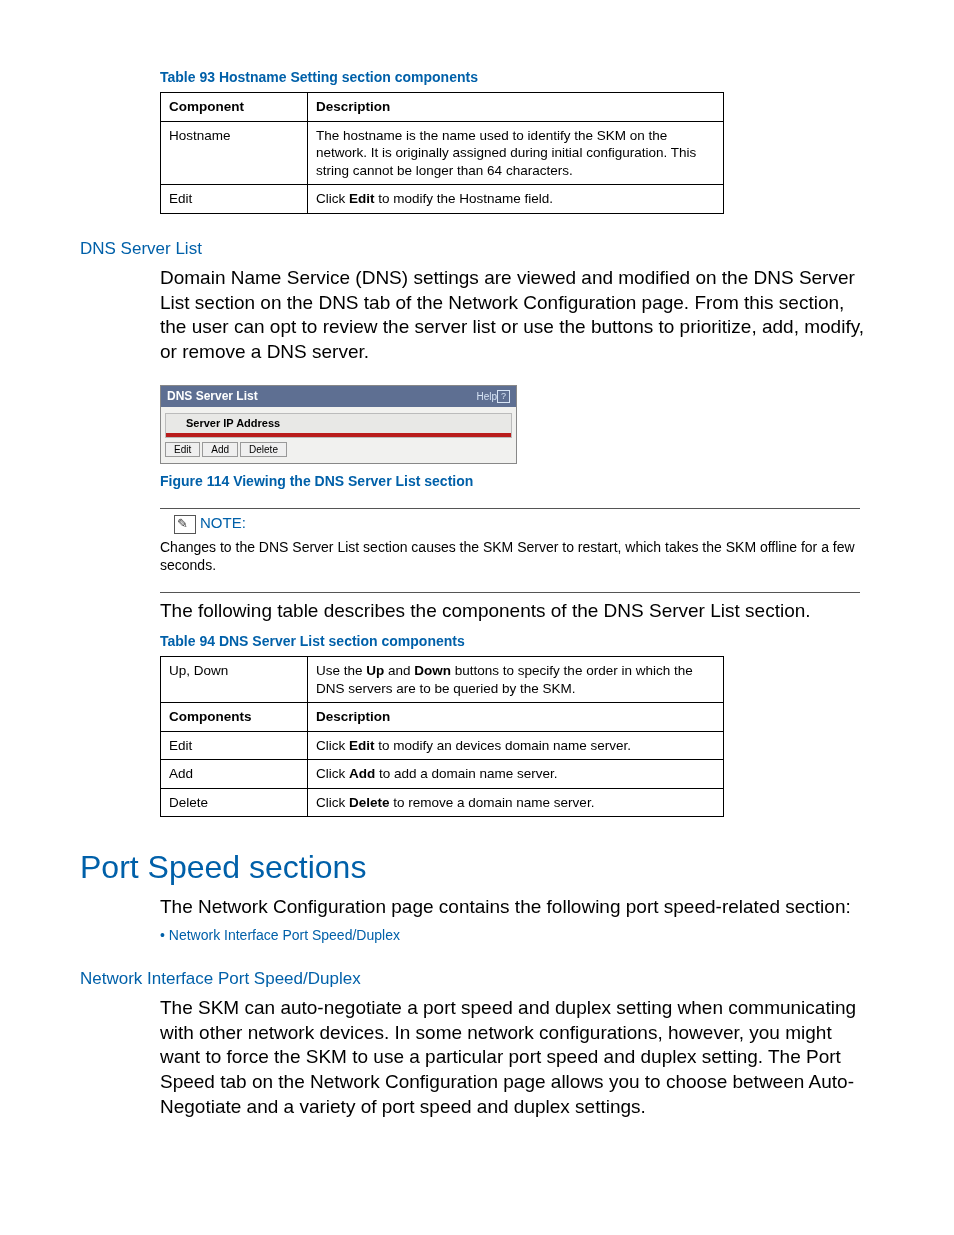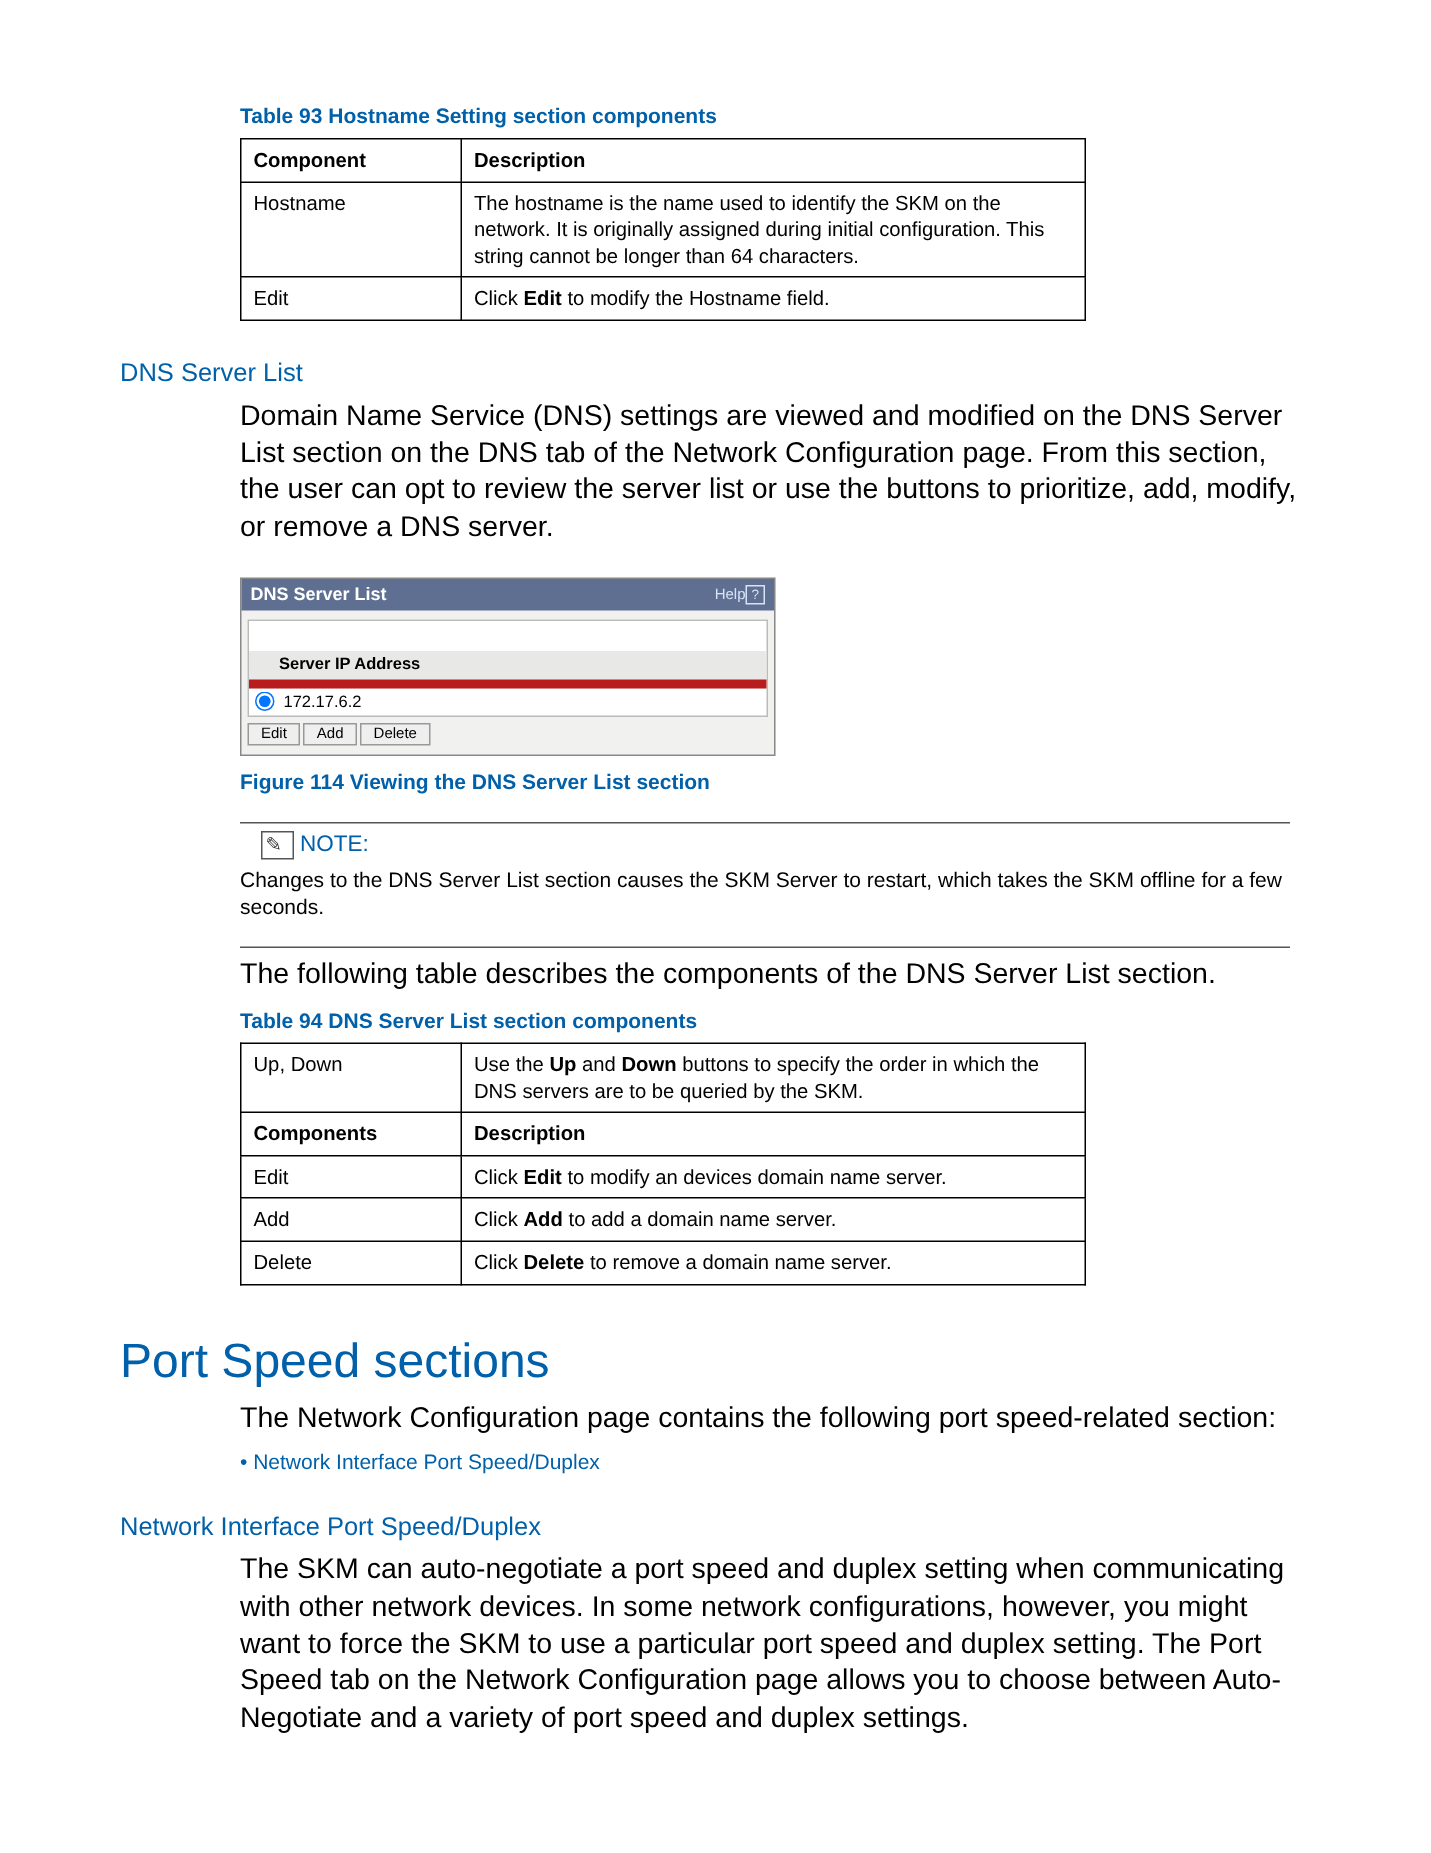--- a/index.html
+++ b/index.html
@@ -129,22 +129,21 @@
     border: 1px solid #bbb;
     background: #fff;
     font-size: 11px;
     margin-bottom: 4px;
   }
   .dns-sub-header {
     background: #e8e8e6;
     padding: 2px 4px 2px 20px;
     font-weight: bold;
     font-size: 11px;
-    border-bottom: 6px solid #b91c1c;
-    margin-top: 20px;
+    border-bottom: 4px solid #b91c1c;
   }
   .dns-row {
     padding: 2px 4px;
     display: flex;
     align-items: center;
     gap: 6px;
   }
   .dns-row input[type=radio] { margin: 0; }
   .dns-buttons {
     display: flex;
@@ -194,24 +193,20 @@
   <div class="dns-title">
     <span>DNS Server List</span>
     <span class="help">
       <span>Help</span>
       <span class="help-q">?</span>
     </span>
   </div>
   <div class="dns-body">
     <div class="dns-sub">
       <div class="dns-sub-header">Server IP Address</div>
-      <div class="dns-row">
-        <input type="radio" checked="" style="">
-        <span>172.17.6.2</span>
-      </div>
     </div>
     <div class="dns-buttons">
       <button>Edit</button>
       <button>Add</button>
       <button>Delete</button>
     </div>
   </div>
 </div>
 
 <div class="caption caption-indent">Figure 114 Viewing the DNS Server List section</div>

